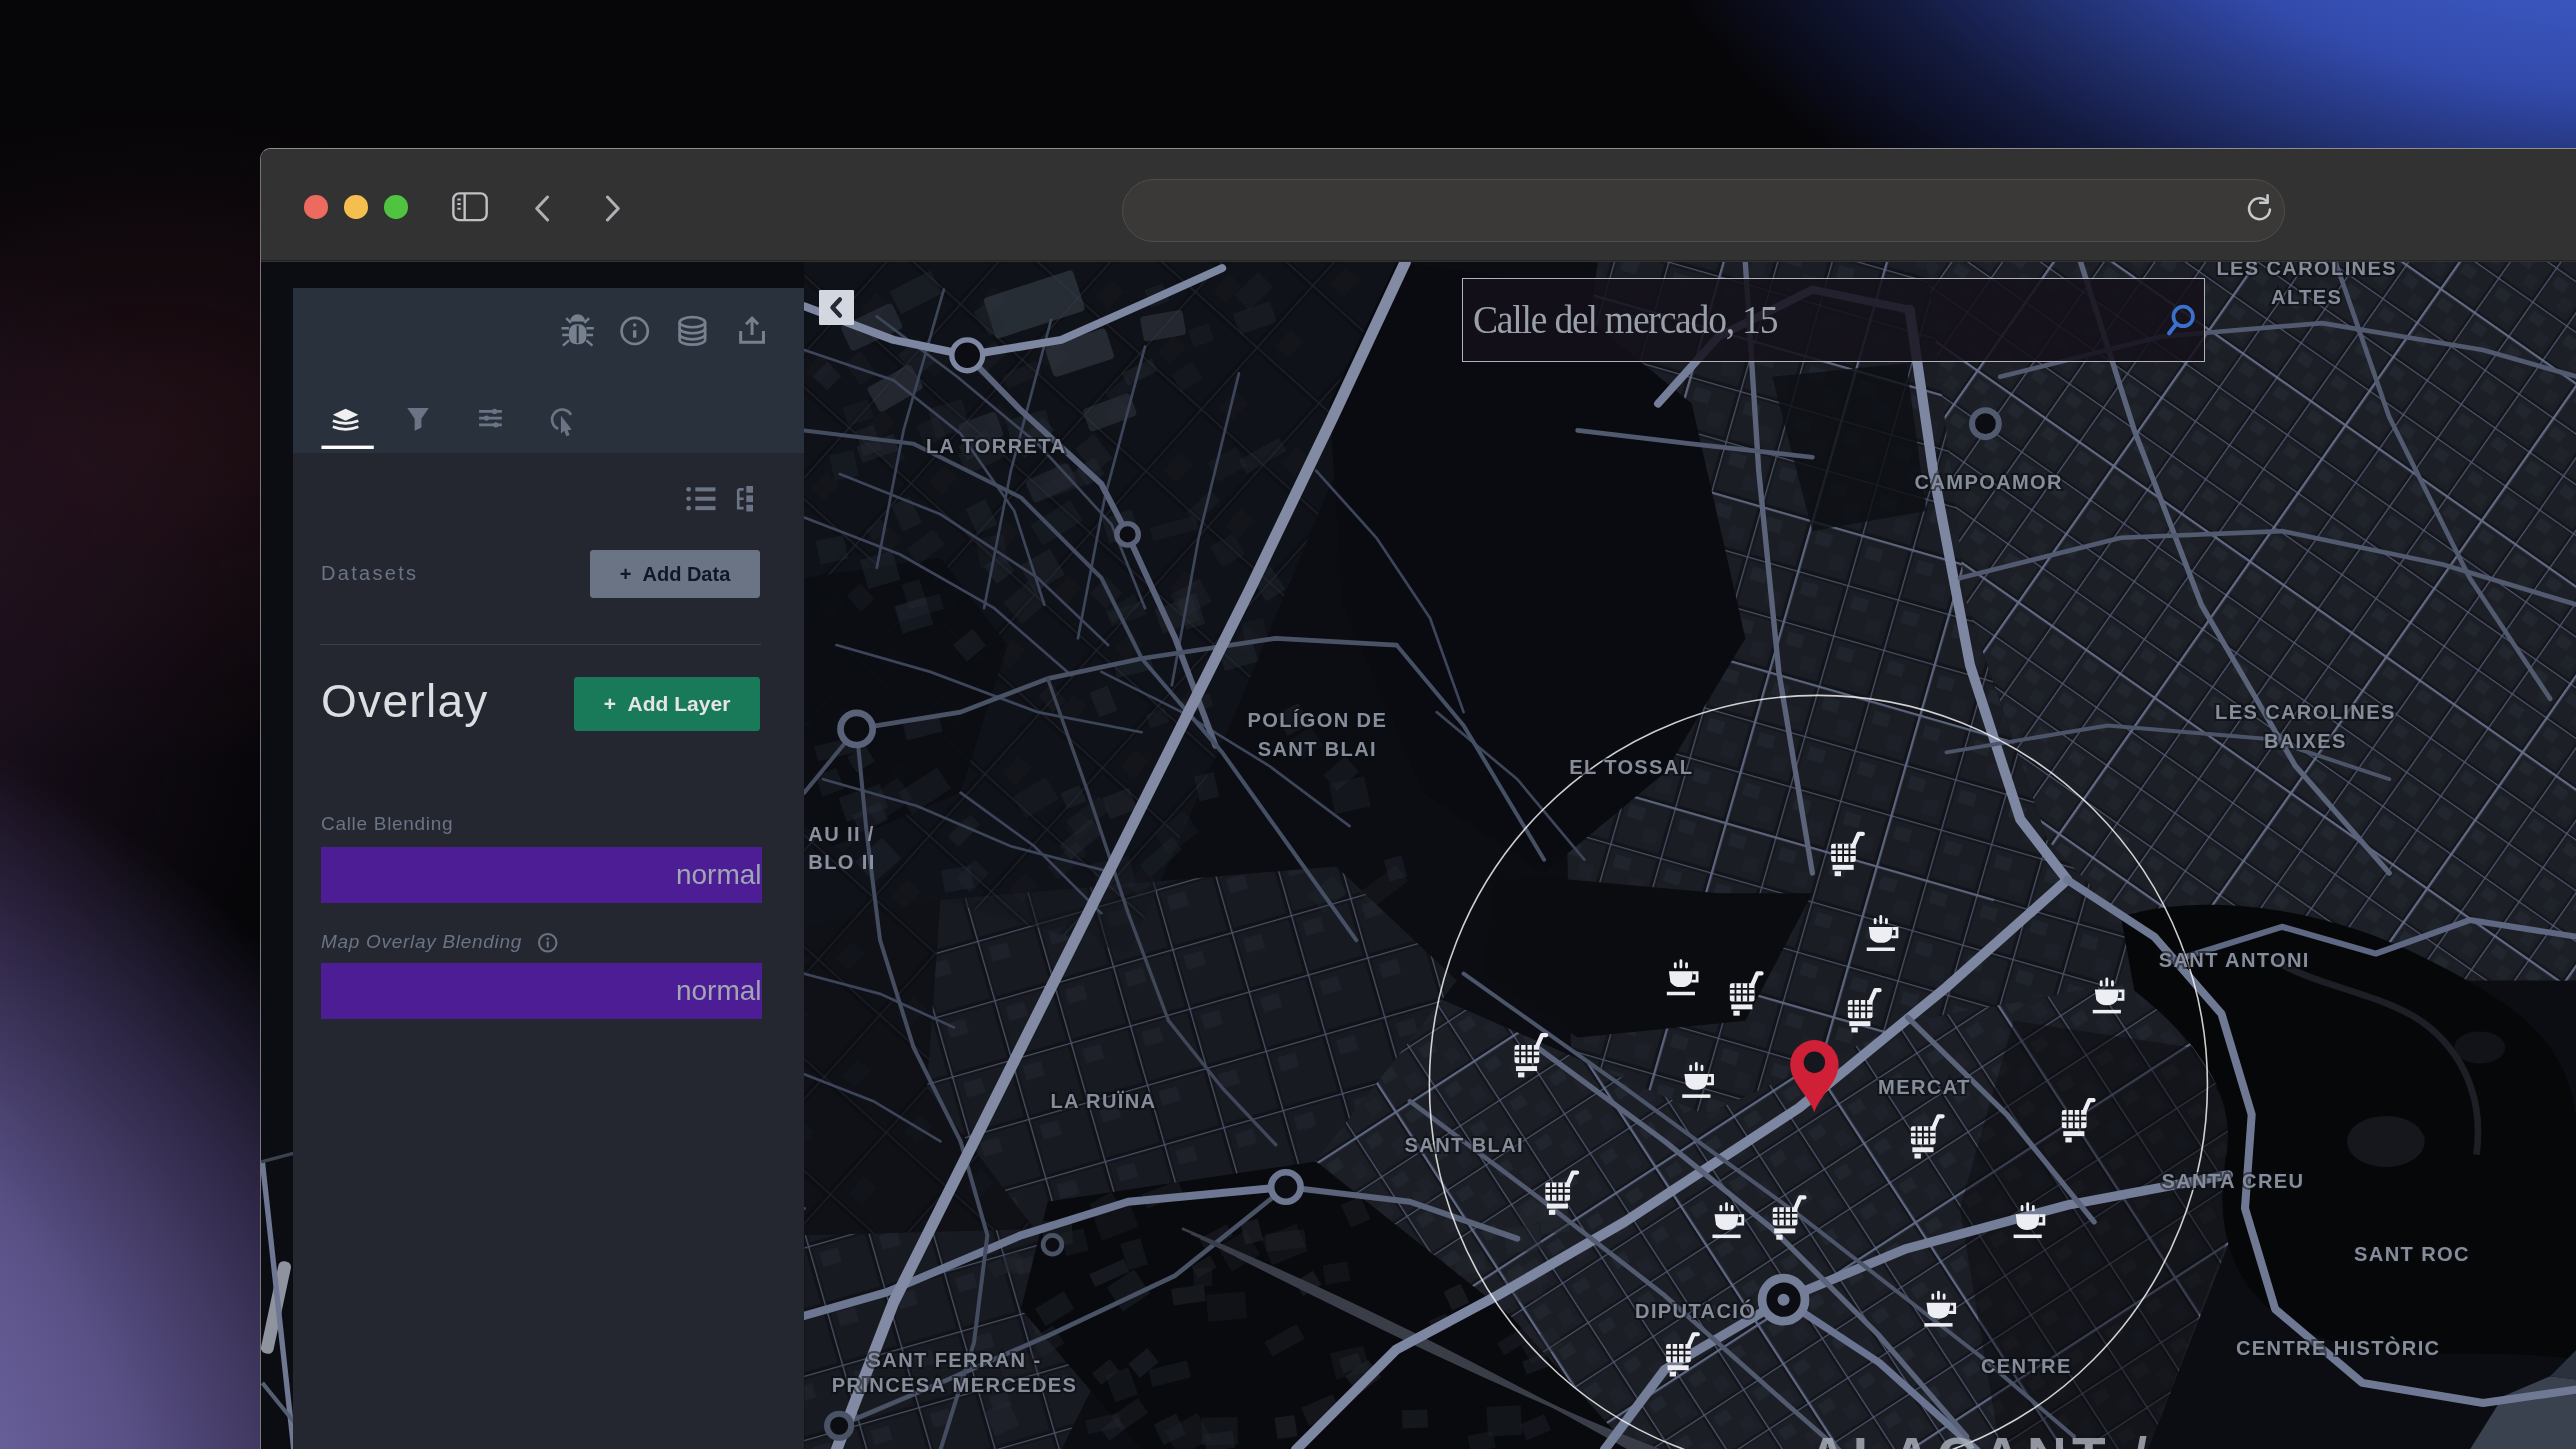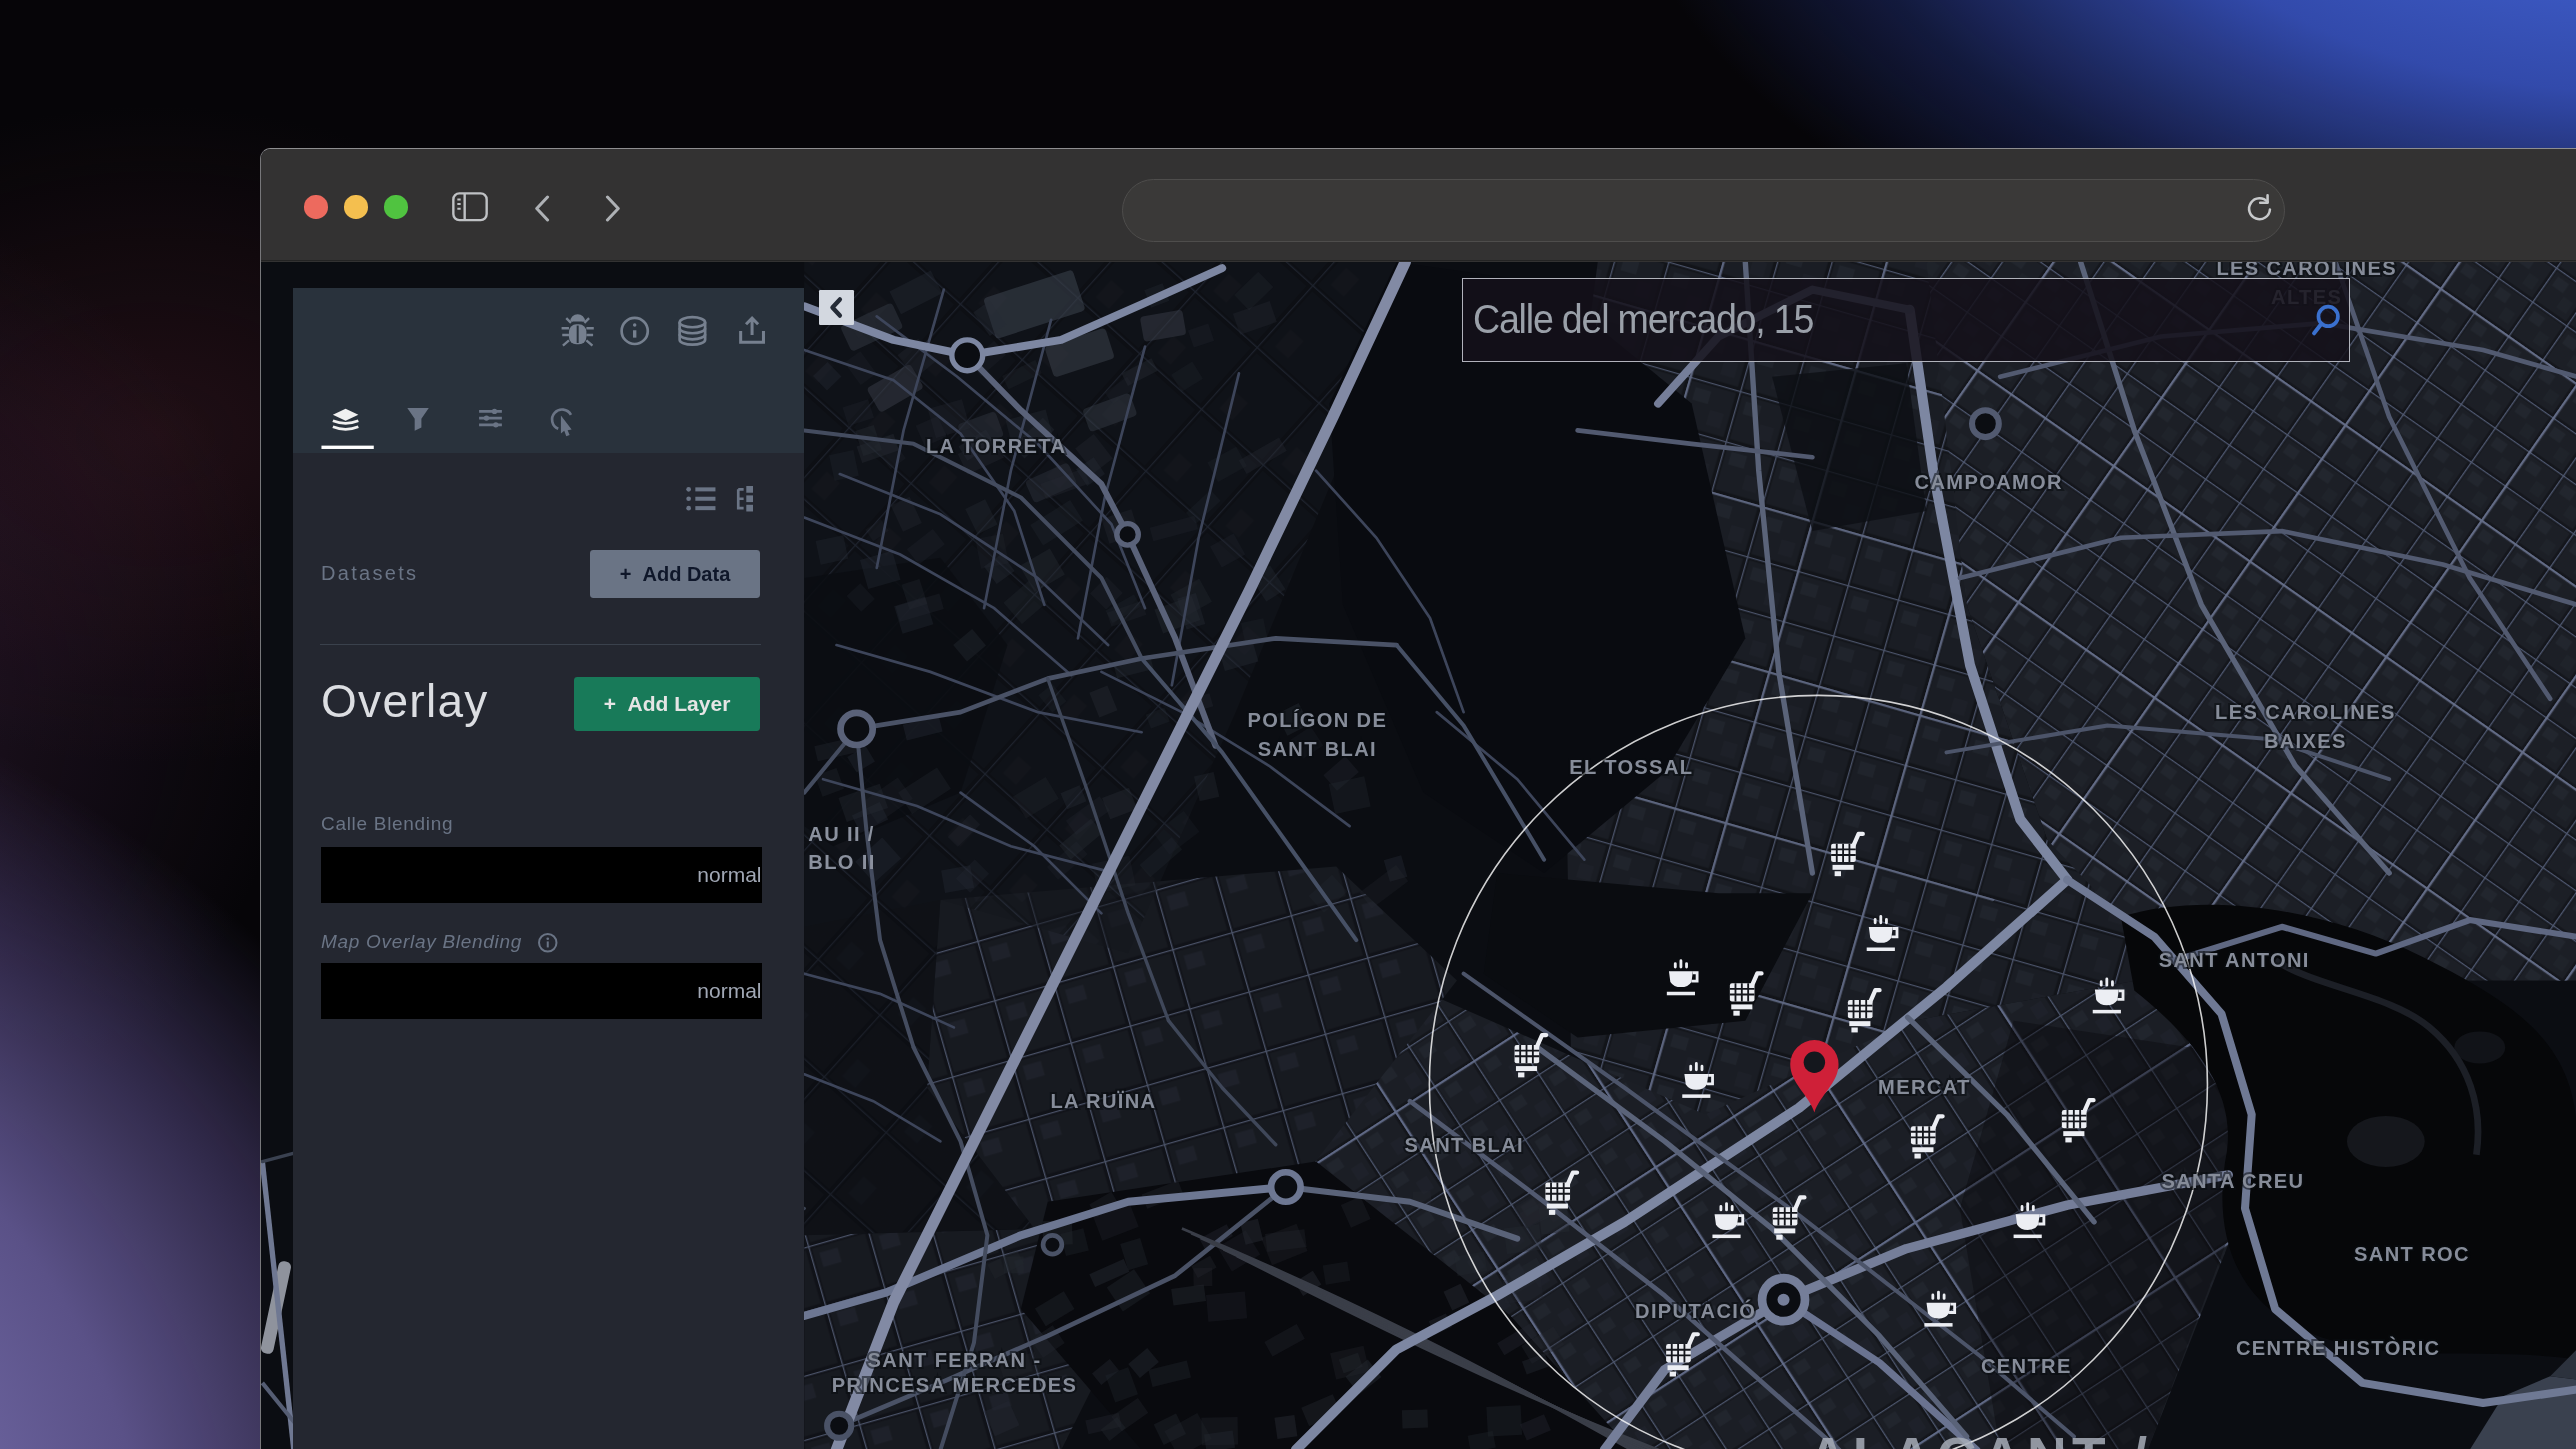--- a/index.html
+++ b/index.html
@@ -32,28 +32,28 @@
 .dslabel { position:absolute; left:0; top:12px; font-size:20px; letter-spacing:2.3px; color:#6a7485; }
 .btn { position:absolute; right:0; top:0; height:48px; display:flex; align-items:center; justify-content:center; font-weight:700; border-radius:3.4px; }
 .adddata { width:170px; background:#6a7485; color:#0f172a; font-size:20px; }
 .addlayer { width:186px; height:54px; background:#187a59; color:#e5e5e5; font-size:21px; }
 .divider { position:absolute; left:27px; top:191px; width:441px; height:1.3px; background:#3a414c; }
 .layersrow { position:absolute; left:28px; top:224px; width:439px; height:54px; }
 .layerstitle { position:absolute; left:0; top:-2.7px; font-size:46px; font-weight:400; color:#dcdee2; letter-spacing:1.3px; }
 .lbl { position:absolute; left:28px; font-size:19px; color:#6a7485; letter-spacing:0.7px; }
 .lbl1 { top:360px; }
 .lbl2 { top:478px;font-style:italic; }
-.input { position:absolute; left:27.5px; width:441px; height:56px; background:#000000;
-  color:#a0a7b4; font-size:21px; line-height:56px; padding-left:25.5px; }
+.input { position:absolute; left:27.5px; width:441px; height:56px; background:#4c1d95;
+  color:#a0a7b4; font-size:28px; line-height:56px; padding-left:25.5px; }
 .in1 { top:394px; }
 .in2 { top:510px; }
 .collapse { position:absolute; left:558px; top:141px; width:35px; height:35px; background:#d3d8e0; border-radius:1.3px; }
-.search { position:absolute; left:1201px; top:129px; width:888px; height:84px;
+.search { position:absolute; left:1201px; top:129px; width:743px; height:84px;
   background:rgba(20,17,26,0.85); border:1.3px solid rgba(199,202,210,0.88); color:#9aa0a9; font-size:40px;
-  line-height:81px; padding-left:10px; }
+  line-height:81px; padding-left:10px;font-family:Liberation Serif, serif; }
 .mag { position:absolute; right:4px; top:22px; }
 .stxt { display:inline-block; transform:scaleX(0.94); transform-origin:0 50%; letter-spacing:-1.3px; }
 .window::after { content:""; position:absolute; left:0; top:111px; right:0; height:1.3px; background:#232323; }
 </style></head>
 <body>
 <div class="window">
   <svg class="map" width="2316" height="1188" viewBox="387 389 3453 1771">
 <defs>
 <pattern id="g1" width="62" height="62" patternUnits="userSpaceOnUse" patternTransform="rotate(35)">
  <rect width="62" height="62" fill="#14161c"></rect>

